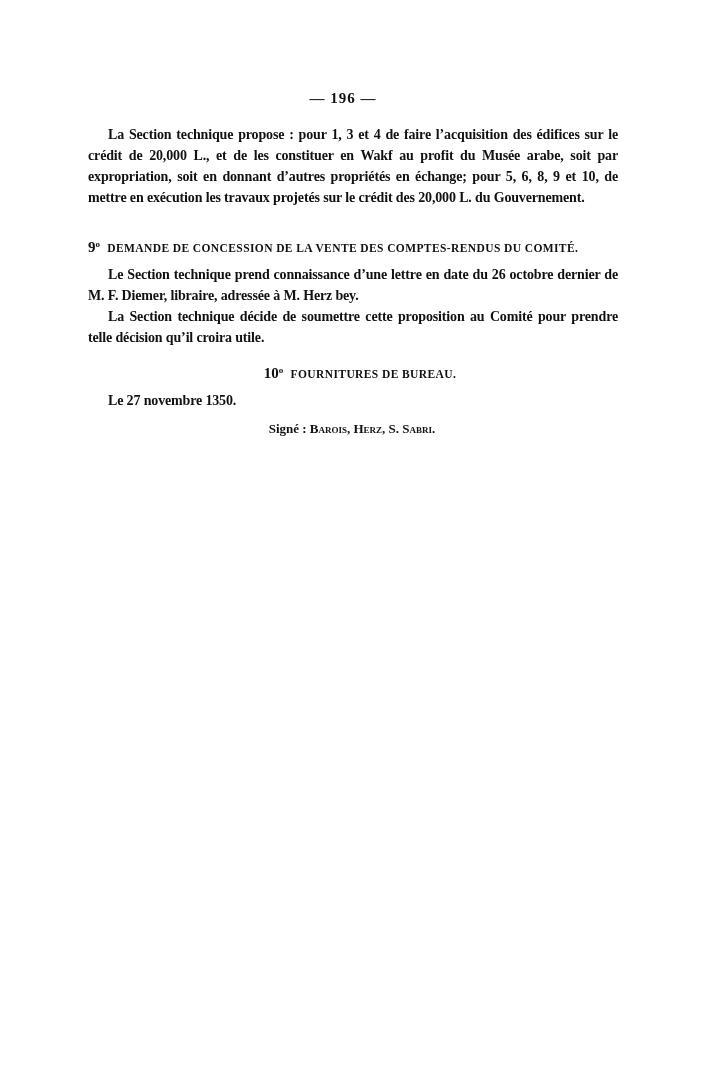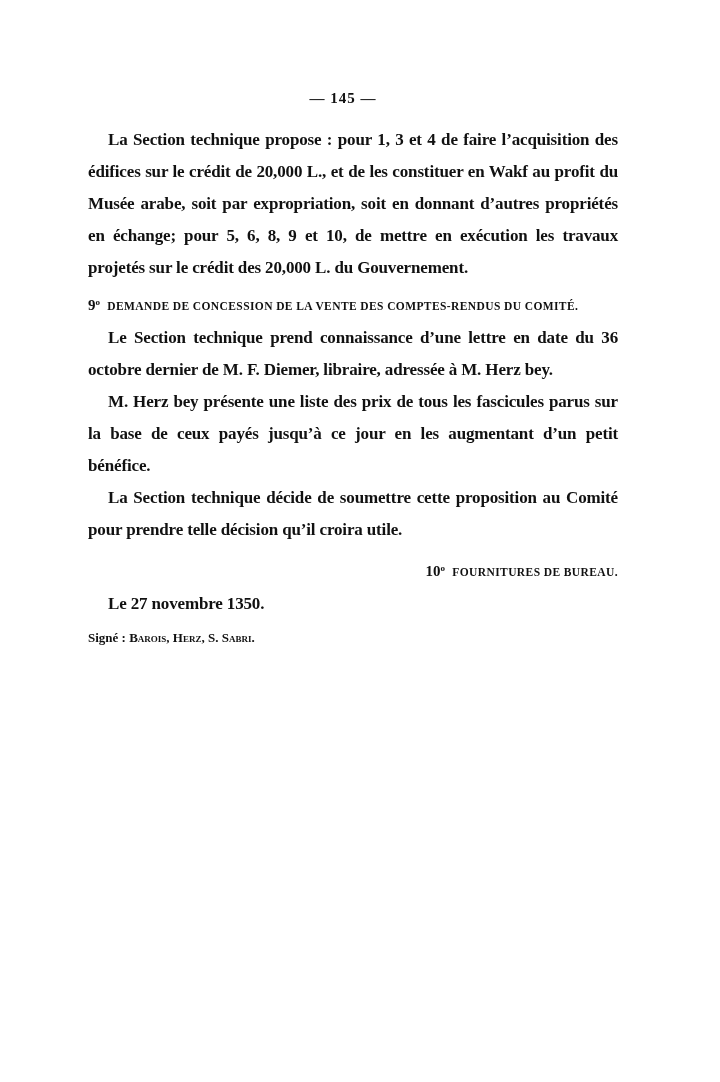--- a/index.html
+++ b/index.html
@@ -25,78 +25,77 @@
       text-align: center;
       font-weight: bold;
       font-size: 15px;
       letter-spacing: 1px;
       height: 24px;
       line-height: 24px;
       margin-left: -20px;
     }
     p {
       margin: 0;
-      font-size: 17px;
-      line-height: 32px;
+      font-size: 14px;
+      line-height: 21px;
       font-weight: bold;
       text-align: justify;
       text-indent: 20px;
       letter-spacing: -0.15px;
       word-spacing: 0px;
     }
     .first-para { margin-top: 14px; }
     .heading {
       font-size: 11.5px;
       font-weight: bold;
       letter-spacing: 0.4px;
       line-height: 20px;
-      margin-top: 8px;
+      margin-top: 26px;
       margin-bottom: 6px;
       white-space: nowrap;
     }
     .heading .num {
       font-size: 15px;
       letter-spacing: 0;
       margin-right: 4px;
     }
     .heading.center {
-      text-align: right;
+      text-align: center;
       margin-top: 12px;
       margin-bottom: 6px;
       margin-left: 14px;
     }
     .heading sup, .num sup {
       font-size: 9px;
       vertical-align: 5px;
     }
     .signature {
-      text-align: left;
+      text-align: center;
       margin-top: 8px;
       font-size: 13px;
       font-weight: bold;
       padding-right: 2px;
       line-height: 20px;
     }
     .sc { font-variant: small-caps; }
   </style>
 </head>
 <body>
 
 <div class="page">
-  <div class="page-number">— 145 —</div>
+  <div class="page-number">— 196 —</div>
 
   <p class="first-para">La Section technique propose : pour 1, 3 et 4 de faire l’acquisition des édifices sur le crédit de 20,000 L., et de les constituer en Wakf au profit du Musée arabe, soit par expropriation, soit en donnant d’autres propriétés en échange; pour 5, 6, 8, 9 et 10, de mettre en exécution les travaux projetés sur le crédit des 20,000 L. du Gouvernement.</p>
 
   <div class="heading">
     <span class="num"><span>9</span><sup>o</sup></span>
     <span>DEMANDE DE CONCESSION DE LA VENTE DES COMPTES-RENDUS DU COMITÉ.</span>
   </div>
 
-  <p>Le Section technique prend connaissance d’une lettre en date du 36 octobre dernier de M. F. Diemer, libraire, adressée à M. Herz bey.</p>
-  <p>M. Herz bey présente une liste des prix de tous les fascicules parus sur la base de ceux payés jusqu’à ce jour en les augmentant d’un petit bénéfice.</p>
+  <p>Le Section technique prend connaissance d’une lettre en date du 26 octobre dernier de M. F. Diemer, libraire, adressée à M. Herz bey.</p>
   <p>La Section technique décide de soumettre cette proposition au Comité pour prendre telle décision qu’il croira utile.</p>
 
   <div class="heading center">
     <span class="num"><span>10</span><sup>o</sup></span>
     <span>FOURNITURES DE BUREAU.</span>
   </div>
 
   <p>Le 27 novembre 1350.</p>
 
   <div class="signature">

